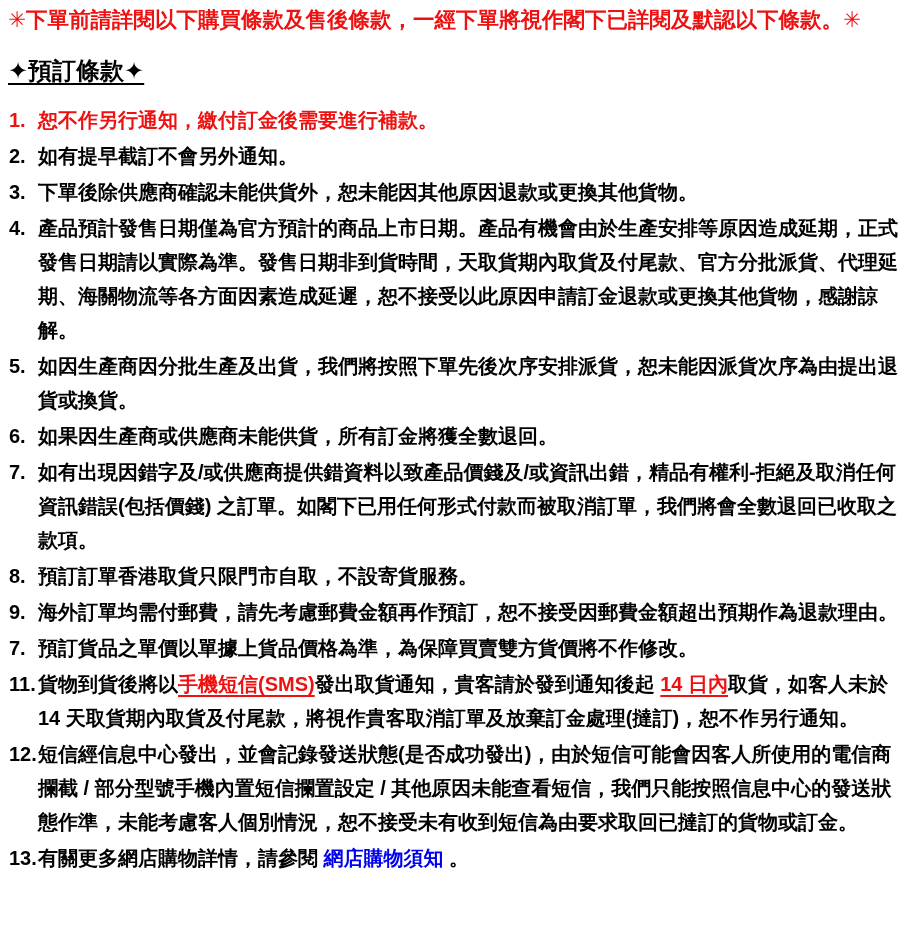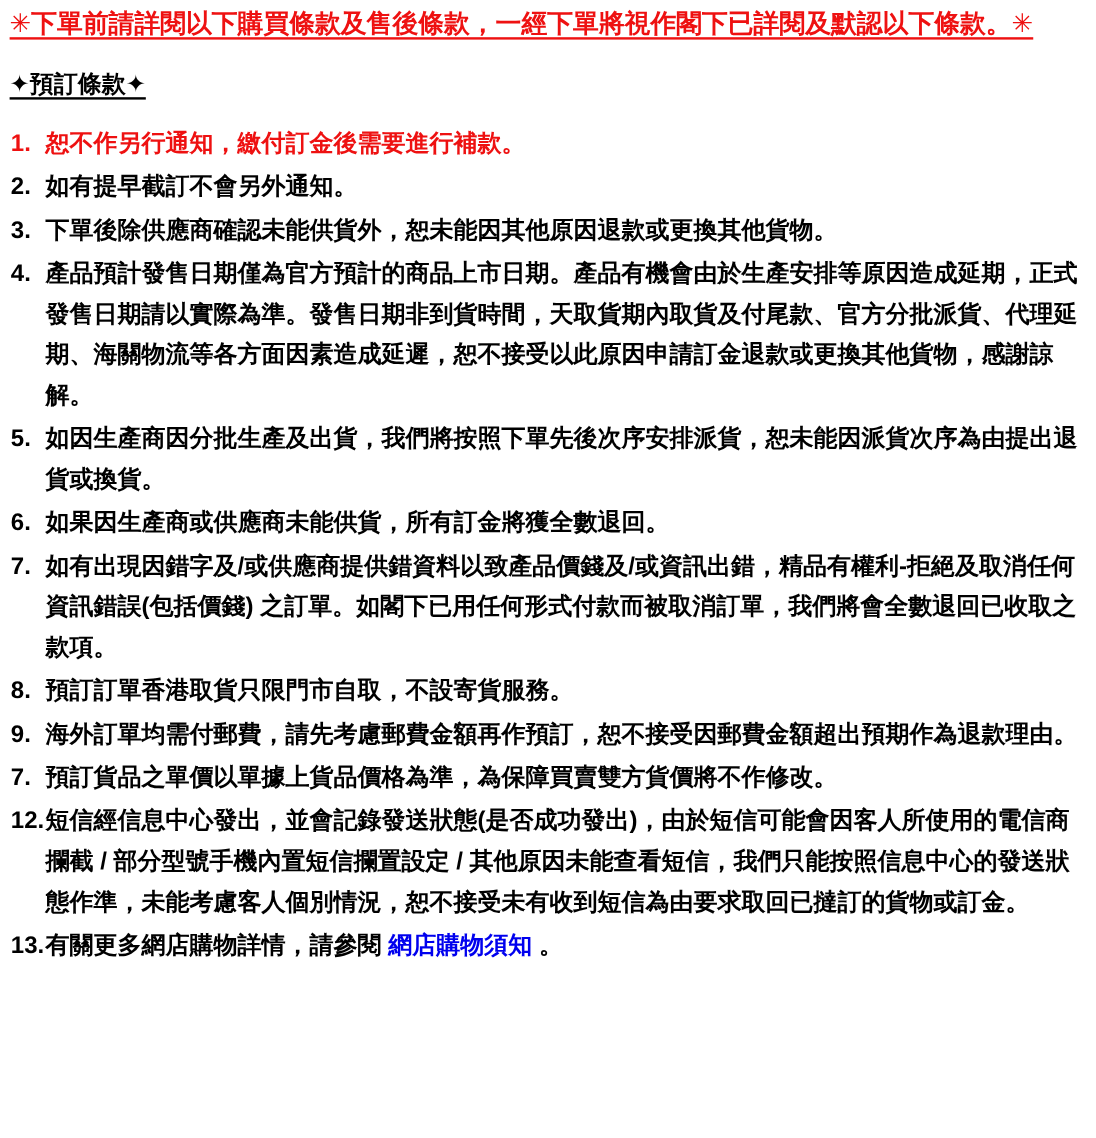--- a/index.html
+++ b/index.html
@@ -5,27 +5,26 @@
   html,body{margin:0;padding:0;background:#fff;}
   body{
     width:913px;height:948px;overflow:hidden;
     font-family:"Liberation Sans","DejaVu Sans",sans-serif;
     font-weight:bold;color:#000;
   }
   .page{padding:4px 6px 0 8px;}
   .title{
     color:#ee1111;
     font-size:21.5px;line-height:32px;
-    text-decoration:underline;
     text-decoration-thickness:2px;
     text-underline-offset:4px;
   }
   .heading{
     margin-top:21px;
-    font-size:20px;line-height:28px;
+    font-size:24px;line-height:28px;
     text-decoration:underline;
     text-decoration-thickness:2px;
     text-underline-offset:4px;
     display:inline-block;
   }
   ol.terms{
     list-style:none;margin:18px 0 0 0;padding:0;
   }
   ol.terms li{
     position:relative;
@@ -105,20 +104,23 @@
     <li>
       <span class="num">9.</span>
       <span>海外訂單均需付郵費，請先考慮郵費金額再作預訂，恕不接受因郵費金額超出預期作為退款理由。</span>
     </li>
 
     <li>
       <span class="num">7.</span>
       <span>預訂貨品之單價以單據上貨品價格為準，為保障買賣雙方貨價將不作修改。</span>
     </li>
 
+    <li>
+      <span class="num">11.</span><span>貨物到貨後將以</span><span class="hl">手機短信(SMS)</span><span>發出取貨通知，貴客請於發到通知後起 </span><span class="hl">14 日內</span><span>取貨，如客人未於 14 天取貨期內取貨及付尾款，將視作貴客取消訂單及放棄訂金處理(撻訂)，恕不作另行通知。</span>
+    </li>
 
     <li>
       <span class="num">12.</span>
       <span>短信經信息中心發出，並會記錄發送狀態(是否成功發出)，由於短信可能會因客人所使用的電信商攔截 / 部分型號手機內置短信攔置設定 / 其他原因未能查看短信，我們只能按照信息中心的發送狀態作準，未能考慮客人個別情況，恕不接受未有收到短信為由要求取回已撻訂的貨物或訂金。</span>
     </li>
 
     <li>
       <span class="num">13.</span><span>有關更多網店購物詳情，請參閱 </span><a class="link">網店購物須知</a><span> 。</span>
     </li>
 

